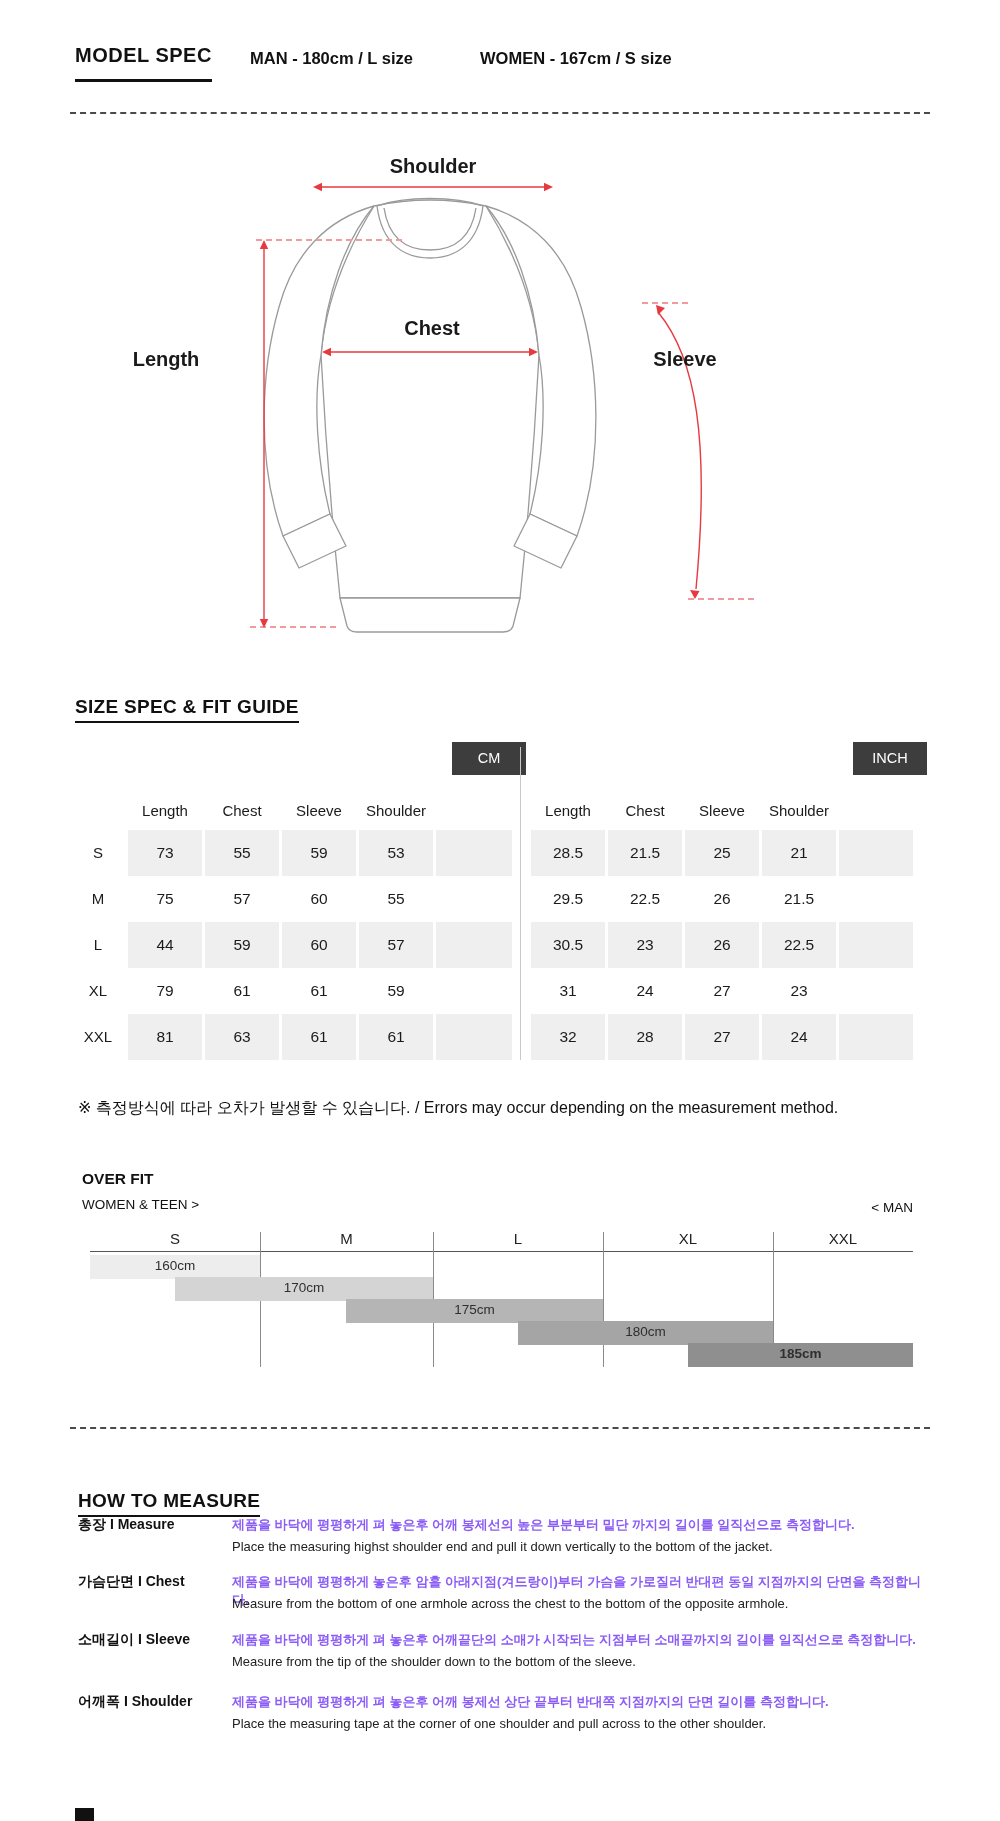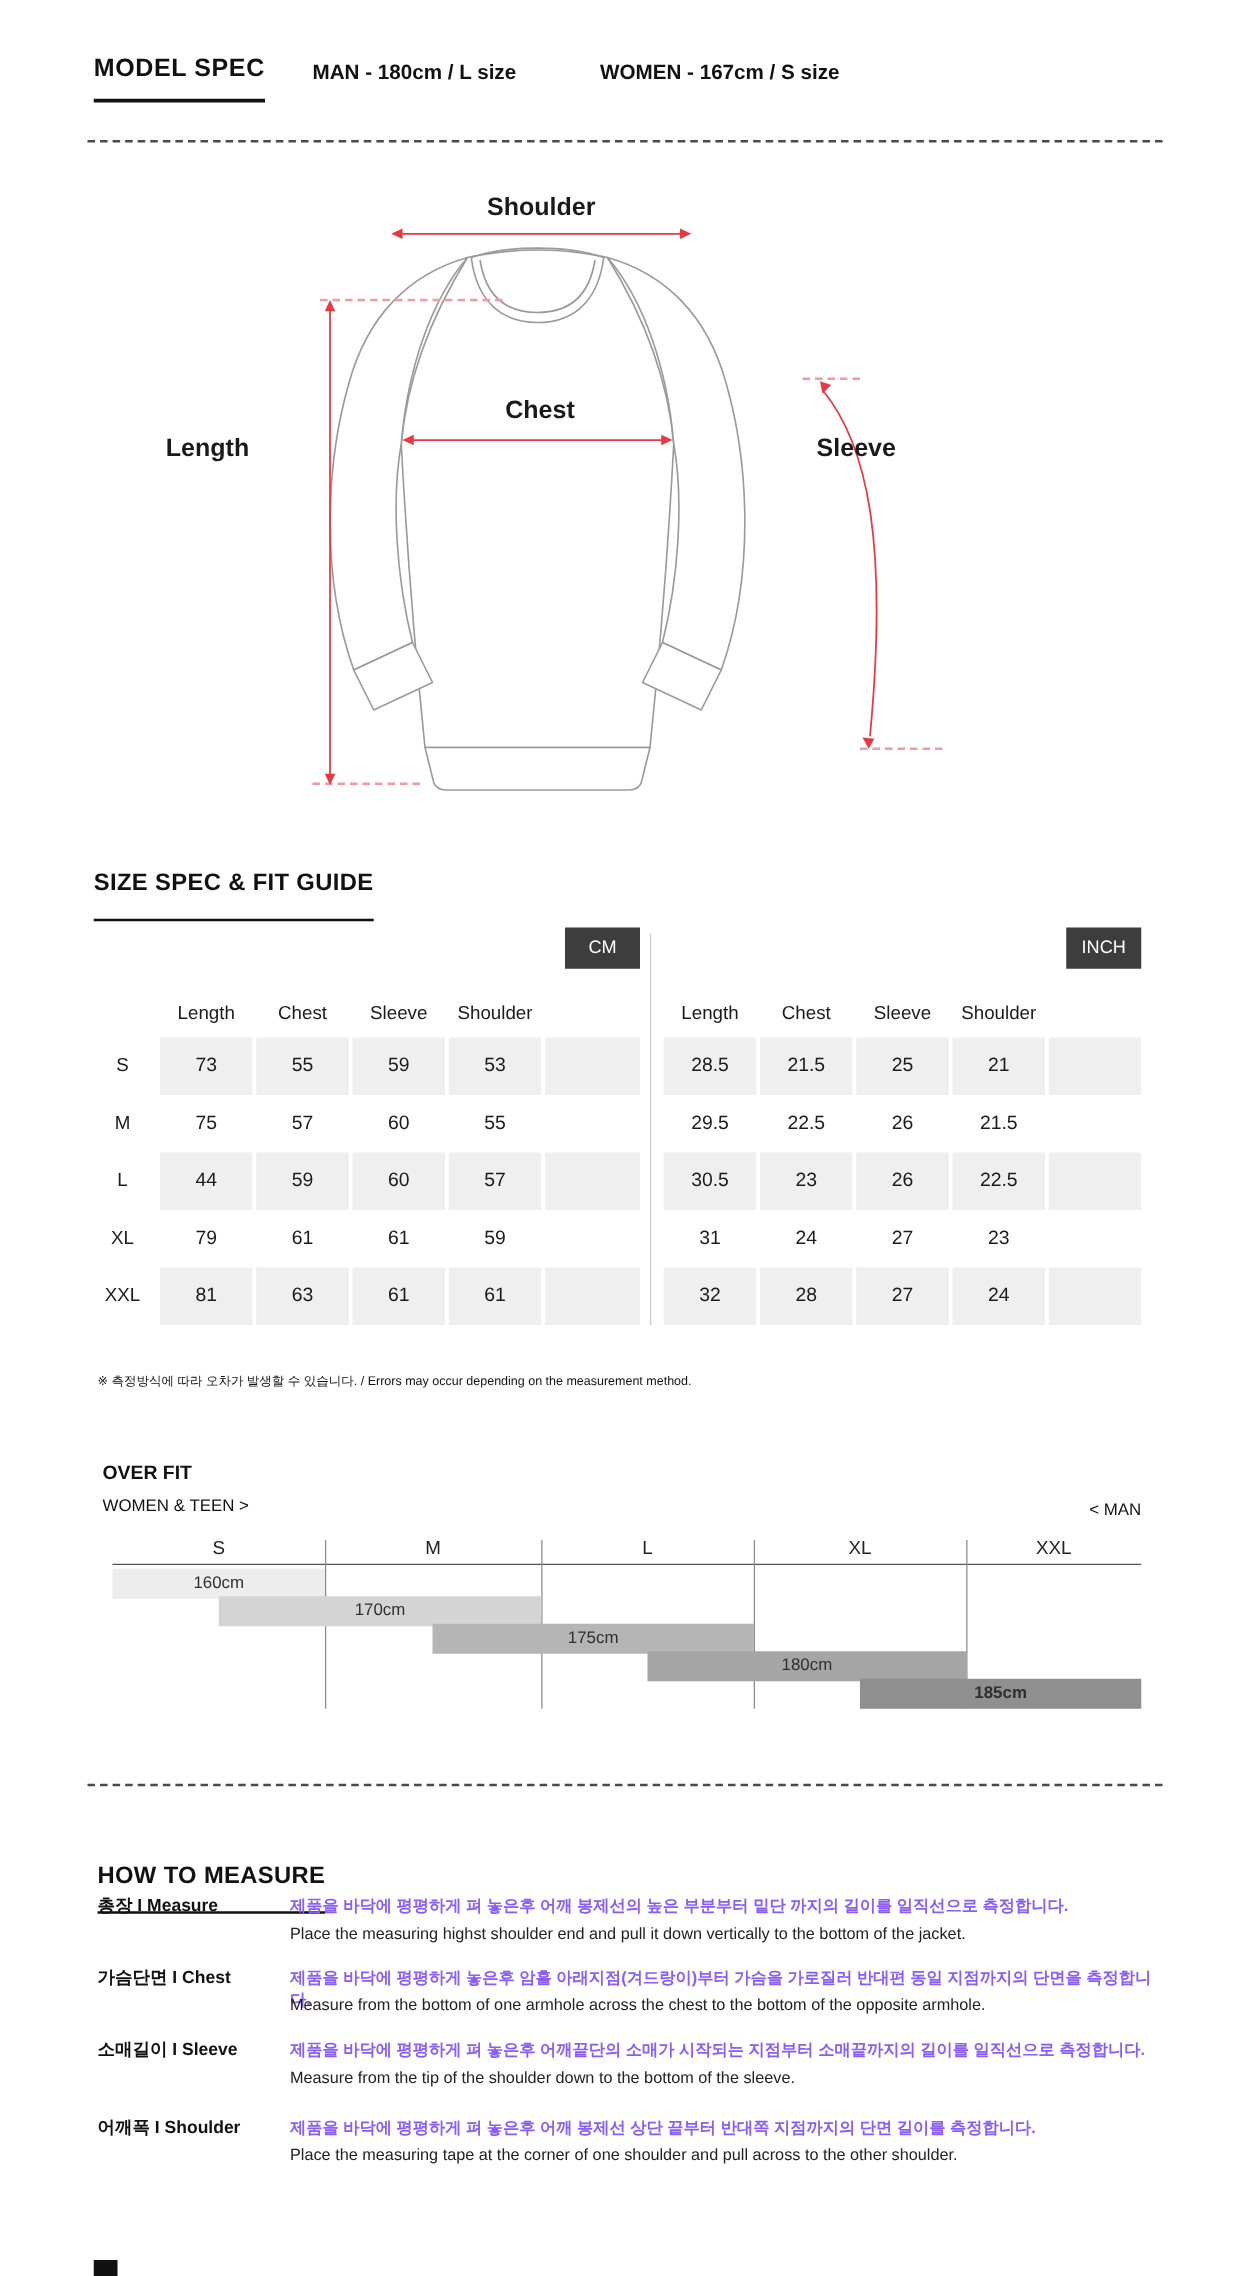--- a/index.html
+++ b/index.html
@@ -18,36 +18,36 @@
   
   .diagram-svg{left:0;top:140px;}
   .dg-label{font-size:20px;font-weight:bold;color:#1a1a1a;text-align:center;}
   .dg-shoulder{left:350px;top:155px;width:166px;}
   .dg-chest{left:362px;top:317px;width:140px;}
   .dg-length{left:110px;top:348px;width:112px;}
   .dg-sleeve{left:640px;top:348px;width:90px;}
 
   
   .sec-h{font-size:19px;font-weight:bold;letter-spacing:.3px;
-         border-bottom:2.5px solid #111;padding-bottom:17px;}
+         border-bottom:2.5px solid #111;padding-bottom:3px;}
   .size-h{left:75px;top:696px;}
-  .badge{width:60px;height:33px;background:#3d3d3d;color:#fff;font-size:14.5px;
+  .badge{width:74px;height:33px;background:#3d3d3d;color:#fff;font-size:14.5px;
          text-align:center;line-height:33px;top:742px;}
   .badge-cm{left:452px;} .badge-inch{left:853px;}
   .vdiv{left:520px;top:747px;width:1px;height:313px;background:#c9c9c9;}
 
   .thead{top:796px;height:30px;line-height:30px;font-size:15px;color:#1b1b1b;text-align:center;}
   .trow{height:46px;line-height:46px;font-size:15.5px;color:#1b1b1b;text-align:center;}
   .r0{top:830px;} .r1{top:876px;} .r2{top:922px;} .r3{top:968px;} .r4{top:1014px;}
   .rowlab{left:70px;width:56px;font-size:15px;}
   .cell{width:74px;}
   .cmc1{left:128px;} .cmc2{left:205px;} .cmc3{left:282px;} .cmc4{left:359px;} .cmc5{left:436px;width:76px;}
   .inc1{left:531px;} .inc2{left:608px;} .inc3{left:685px;} .inc4{left:762px;} .inc5{left:839px;}
   .stripe{background:#efefef;}
-  .note{left:78px;top:1098px;font-size:10px;color:#111;}
+  .note{left:78px;top:1098px;font-size:16px;color:#111;}
 
   
   .of-h{left:82px;top:1170px;font-size:15.5px;font-weight:bold;}
   .of-left{left:82px;top:1197px;font-size:13.5px;}
   .of-right{left:700px;top:1200px;width:213px;font-size:13.5px;text-align:right;}
   .of-col{top:1228px;height:22px;line-height:22px;font-size:15px;color:#222;text-align:center;}
   .ofc1{left:90px;width:170px;} .ofc2{left:260px;width:173px;} .ofc3{left:433px;width:170px;}
   .ofc4{left:603px;width:170px;} .ofc5{left:773px;width:140px;}
   .of-hline{left:90px;top:1251px;width:823px;height:1px;background:#555;}
   .of-tick{top:1232px;width:1px;height:135px;background:#8a8a8a;}

